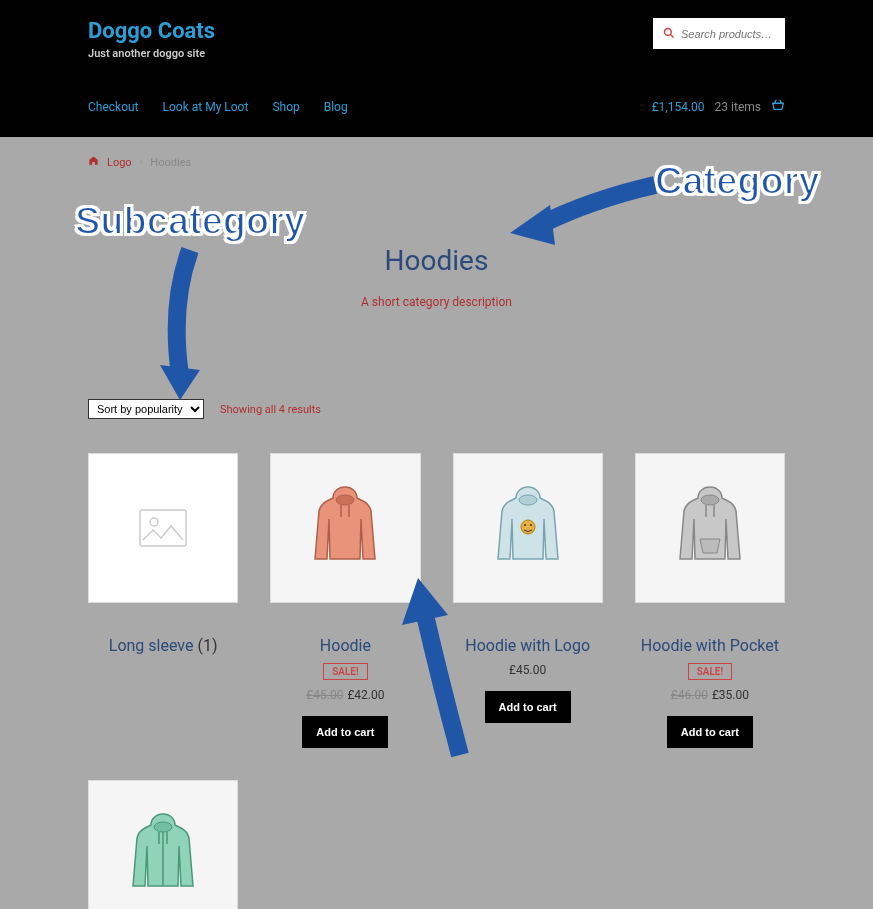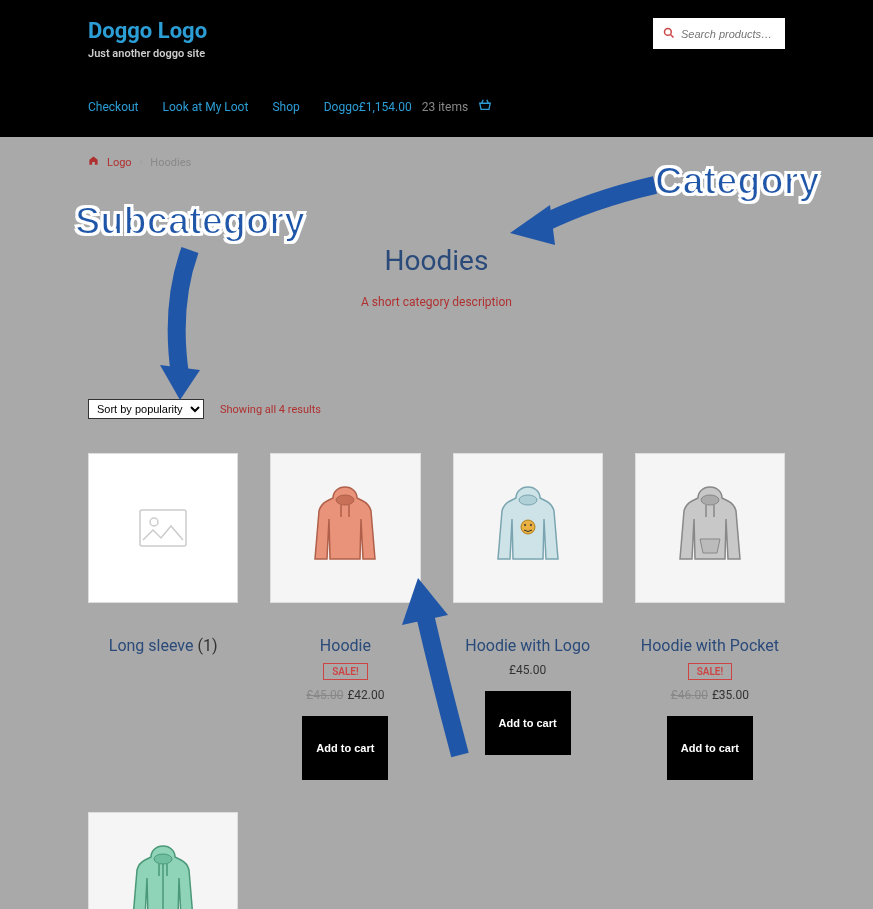--- a/index.html
+++ b/index.html
@@ -4,21 +4,21 @@
 <style>
 * { margin: 0; padding: 0; box-sizing: border-box; }
 body { font-family: -apple-system, BlinkMacSystemFont, "Segoe UI", Roboto, sans-serif; background: #a9a9a9; width: 873px; }
 .header-black { background: #000; padding: 18px 88px 10px 88px; }
 .header-top { display: flex; justify-content: space-between; align-items: flex-start; }
 .site-title { color: #2c9ed6; font-size: 22px; font-weight: 700; }
 .site-tagline { color: #ccc; font-size: 11px; font-weight: 600; margin-top: 4px; }
 .search-box { background: #fff; display: flex; align-items: center; padding: 6px 10px; width: 132px; gap: 6px; }
 .search-box svg { width: 12px; height: 12px; }
 .search-box input { border: none; outline: none; font-size: 11px; color: #999; font-style: italic; width: 100%; }
-.nav-row { display: flex; align-items: center; margin-top: 38px; padding-bottom: 12px; }
+.nav-row { display: flex; justify-content: space-between; align-items: center; margin-top: 38px; padding-bottom: 12px; }
 .nav-links { display: flex; gap: 24px; }
 .nav-links a { color: #2c9ed6; font-size: 12px; text-decoration: none; }
 .cart-info { display: flex; align-items: center; gap: 10px; font-size: 12px; }
 .cart-total { color: #2c9ed6; }
 .cart-count { color: #888; }
 .cart-icon svg { width: 14px; height: 14px; }
 .content { padding: 18px 88px 30px 88px; }
 .breadcrumb { font-size: 11px; display: flex; align-items: center; gap: 8px; }
 .breadcrumb a { color: #b03030; text-decoration: none; }
 .breadcrumb .sep { color: #999; font-size: 9px; }
@@ -31,57 +31,57 @@
 .grid { display: grid; grid-template-columns: repeat(4, 1fr); gap: 32px 32px; margin-top: 34px; }
 .product { text-align: center; }
 .product-img { background: #f5f5f5; aspect-ratio: 1/1; display: flex; align-items: center; justify-content: center; border: 1px solid #ddd; }
 .product-img.white { background: #fff; }
 .product-name { color: #2a4a7a; font-size: 16px; margin-top: 33px; }
 .product-name .count { color: #333; }
 .sale-badge { display: inline-block; border: 1.5px solid #c44; color: #c44; font-size: 10px; padding: 2px 8px; margin-top: 8px; font-weight: 600; }
 .price { font-size: 12px; margin-top: 8px; }
 .price .old { color: #888; text-decoration: line-through; margin-right: 4px; }
 .price .new { color: #333; }
-.add-btn { background: #000; color: #fff; border: none; font-size: 11px; font-weight: 600; padding: 26px 14px; margin-top: 14px; cursor: pointer; }
+.add-btn { background: #000; color: #fff; border: none; font-size: 11px; font-weight: 600; padding: 10px 14px; margin-top: 14px; cursor: pointer; }
 .annotation { position: absolute; font-family: "Arial Black", sans-serif; font-weight: 900; color: #2056a8; -webkit-text-stroke: 2px #fff; text-shadow: 2px 2px 0 #fff, -2px -2px 0 #fff, 2px -2px 0 #fff, -2px 2px 0 #fff; }
 .ann-subcategory { left: 75px; top: 200px; font-size: 38px; }
 .ann-category { left: 655px; top: 160px; font-size: 38px; }
 .ann-products { left: 430px; top: 750px; font-size: 38px; }
 .arrow { position: absolute; }
 .container { position: relative; }
 .hoodie-svg { width: 80px; height: 90px; }
 .placeholder-svg { width: 50px; height: 40px; }
 </style>
 </head>
 <body>
 
 <div class="container">
 
 <div class="header-black">
   <div class="header-top">
     <div>
-      <div class="site-title">Doggo Logo</div>
+      <div class="site-title">Doggo Coats</div>
       <div class="site-tagline">Just another doggo site</div>
     </div>
     <div class="search-box">
       <span>
         <svg viewBox="0 0 16 16" fill="#c44">
               <circle cx="6.5" cy="6.5" r="4.5" fill="none" stroke="#c44" stroke-width="2"></circle>
               <line x1="10" y1="10" x2="14" y2="14" stroke="#c44" stroke-width="2"></line>
             </svg>
       </span>
       <input type="text" placeholder="Search products…" style="">
     </div>
   </div>
   <div class="nav-row">
     <div class="nav-links">
       <a>Checkout</a>
       <a>Look at My Loot</a>
       <a>Shop</a>
-      <a>Doggo</a>
+      <a>Blog</a>
     </div>
     <div class="cart-info">
       <span class="cart-total">£1,154.00</span>
       <span class="cart-count">23 items</span>
       <span class="cart-icon">
         <svg viewBox="0 0 16 16" fill="#2c9ed6">
               <path d="M2 6h12l-1.5 7h-9z M4 6l2-4 M12 6l-2-4" fill="none" stroke="#2c9ed6" stroke-width="1.5"></path>
             </svg>
       </span>
     </div>

